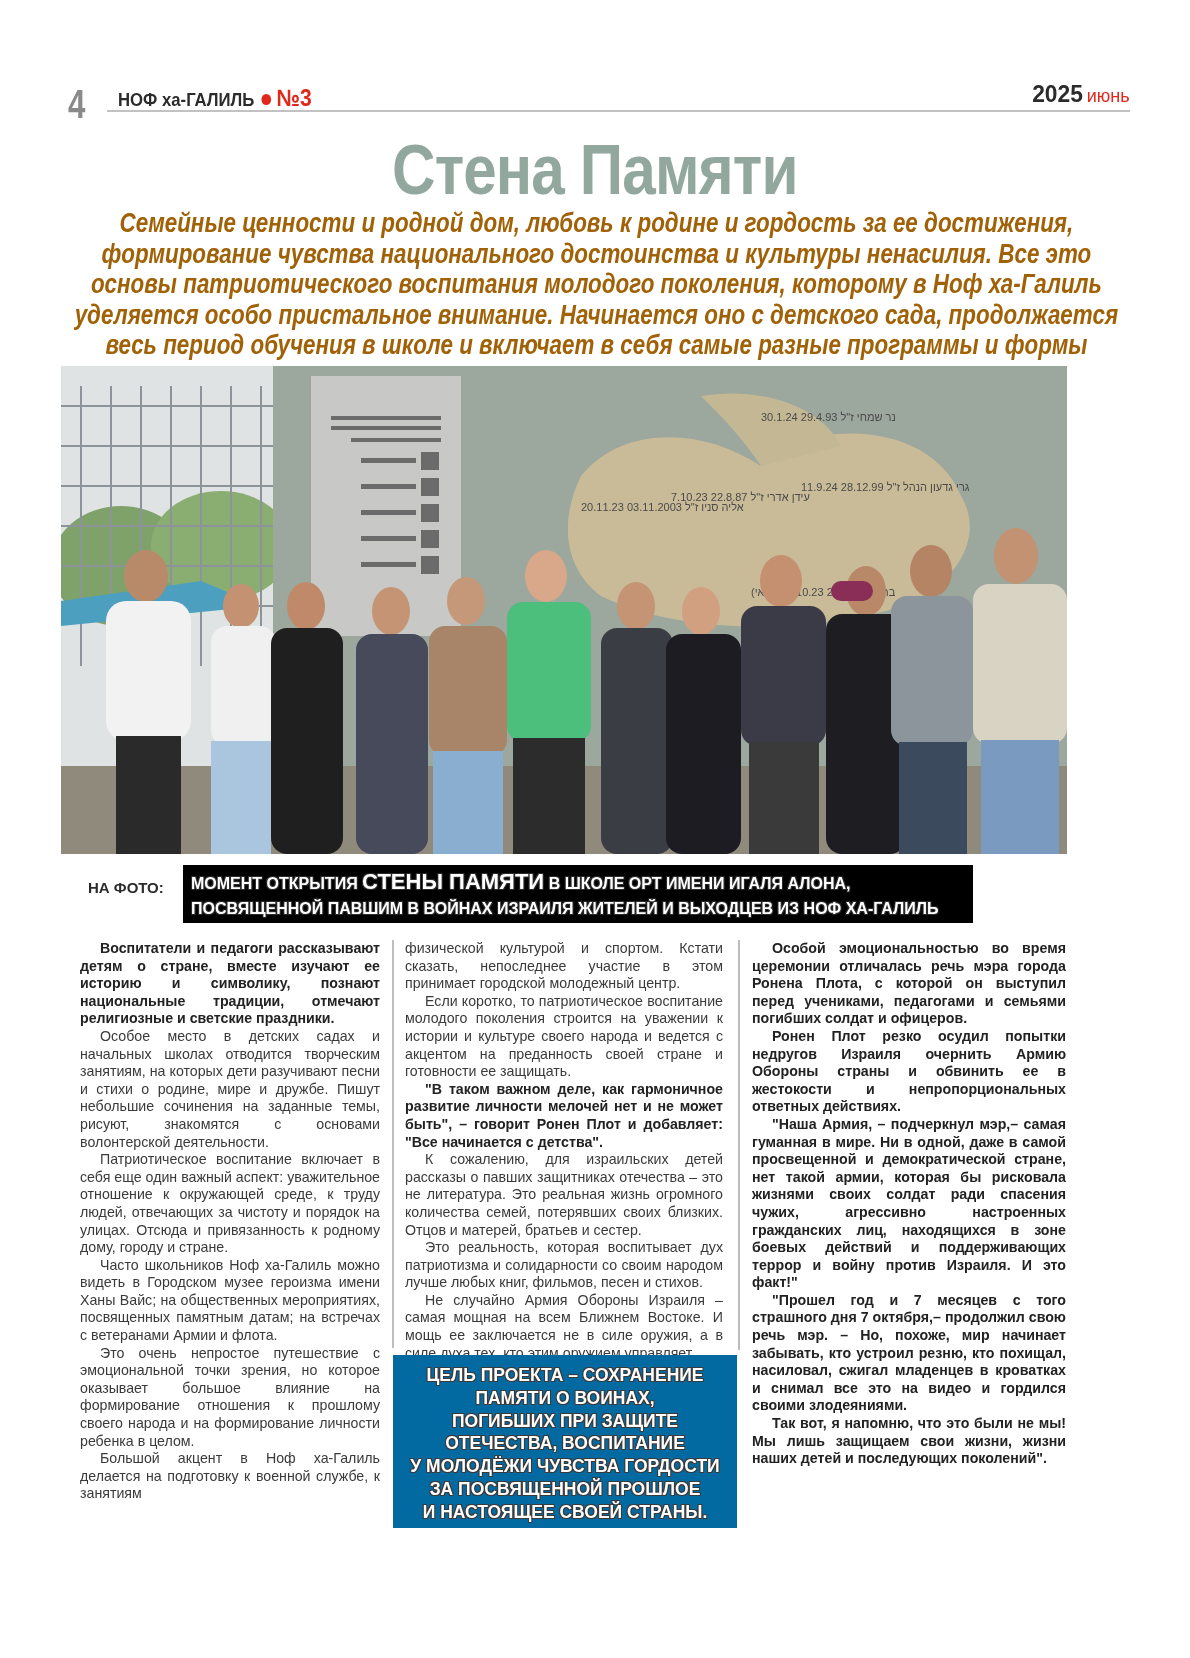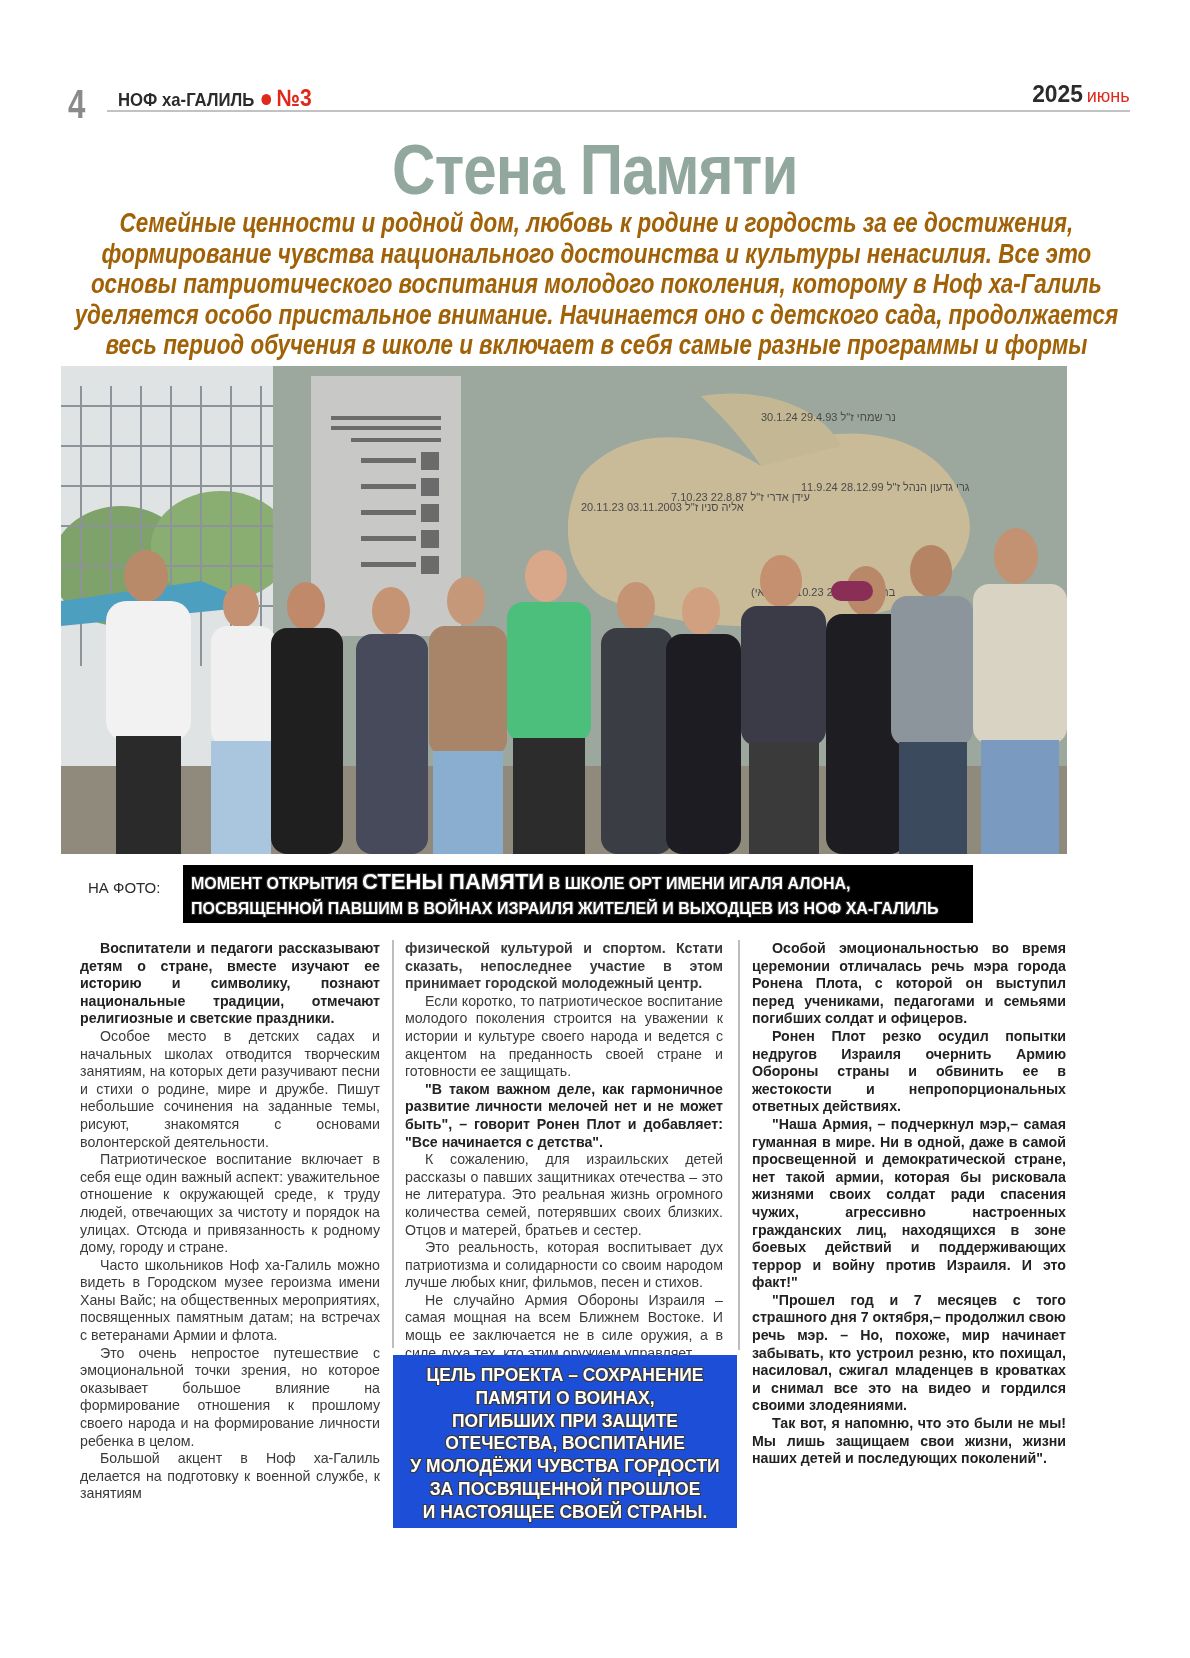--- a/index.html
+++ b/index.html
@@ -15,34 +15,34 @@
   .date .month { font-size: 19px; font-weight: normal; margin-left: 4px; }
 
   .title { position: absolute; left: 0; width: 1190px; top: 130px; text-align: center; font-size: 70px; font-weight: bold; color: #92a89e; letter-spacing: -1px; }
   .title span { display: inline-block; transform: scaleX(0.86); }
 
   .lead { position: absolute; left: 64px; width: 1064px; top: 208px; text-align: center; font-size: 27px; line-height: 30.5px; font-weight: bold; font-style: italic; color: #a16207; }
   .lead span { display: inline-block; transform: scaleX(0.83); transform-origin: center top; width: 120%; margin-left: -10%; }
 
   .photo { position: absolute; left: 61px; top: 366px; width: 1006px; height: 488px; overflow: hidden; background: #9aa39a; }
 
-  .cap-label { position: absolute; left: 88px; top: 879px; font-size: 15px; font-weight: normal; color: #2b2b2b; }
+  .cap-label { position: absolute; left: 88px; top: 879px; font-size: 15px; font-weight: bold; color: #2b2b2b; }
   .cap-box { position: absolute; left: 183px; top: 865px; width: 790px; height: 58px; background: #000000; color: #ffffff; font-weight: bold; font-size: 16px; line-height: 25px; padding: 4px 0 0 8px; box-sizing: border-box; text-shadow: 1px 1px 0 #2b2b2b, -1px -1px 0 #2b2b2b, 1px -1px 0 #2b2b2b, -1px 1px 0 #2b2b2b; white-space: nowrap; }
   .cap-box .big { font-size: 22px; }
 
   .col { position: absolute; top: 940px; font-size: 14.2px; line-height: 17.6px; text-align: justify; color: #3a3a3a; }
   .col p { margin: 0; text-indent: 20px; }
-  .col p.noind { text-indent: 0; font-weight: bold; }
+  .col p.noind { text-indent: 0; }
   .col p.b { font-weight: bold; color: #222; }
   .col1 { left: 80px; width: 300px; }
   .col2 { left: 405px; width: 318px; }
   .col3 { left: 752px; width: 314px; }
   .vrule { position: absolute; width: 2px; background: #bdbdbd; }
 
-  .quote-box { position: absolute; left: 393px; top: 1355px; width: 344px; height: 173px; background: #1d4ed8; color: #fff; font-weight: bold; font-size: 17.5px; line-height: 22.8px; text-align: center; padding-top: 9px; box-sizing: border-box; text-shadow: 1px 1px 0 #3a3a3a, -1px -1px 0 #3a3a3a, 1px -1px 0 #3a3a3a, -1px 1px 0 #3a3a3a; }
+  .quote-box { position: absolute; left: 393px; top: 1355px; width: 344px; height: 173px; background: #0369a1; color: #fff; font-weight: bold; font-size: 17.5px; line-height: 22.8px; text-align: center; padding-top: 9px; box-sizing: border-box; text-shadow: 1px 1px 0 #3a3a3a, -1px -1px 0 #3a3a3a, 1px -1px 0 #3a3a3a, -1px 1px 0 #3a3a3a; }
 </style>
 </head>
 <body>
 
 <div class="header">
   <div class="page-num">4</div>
   <div class="pub-name">
     <span>НОФ ха-ГАЛИЛЬ</span><span class="pub-dot" style="background:#e0281c"></span><span class="pub-issue" style="color:#e0281c">№3</span>
   </div>
   <div class="header-rule"></div>

